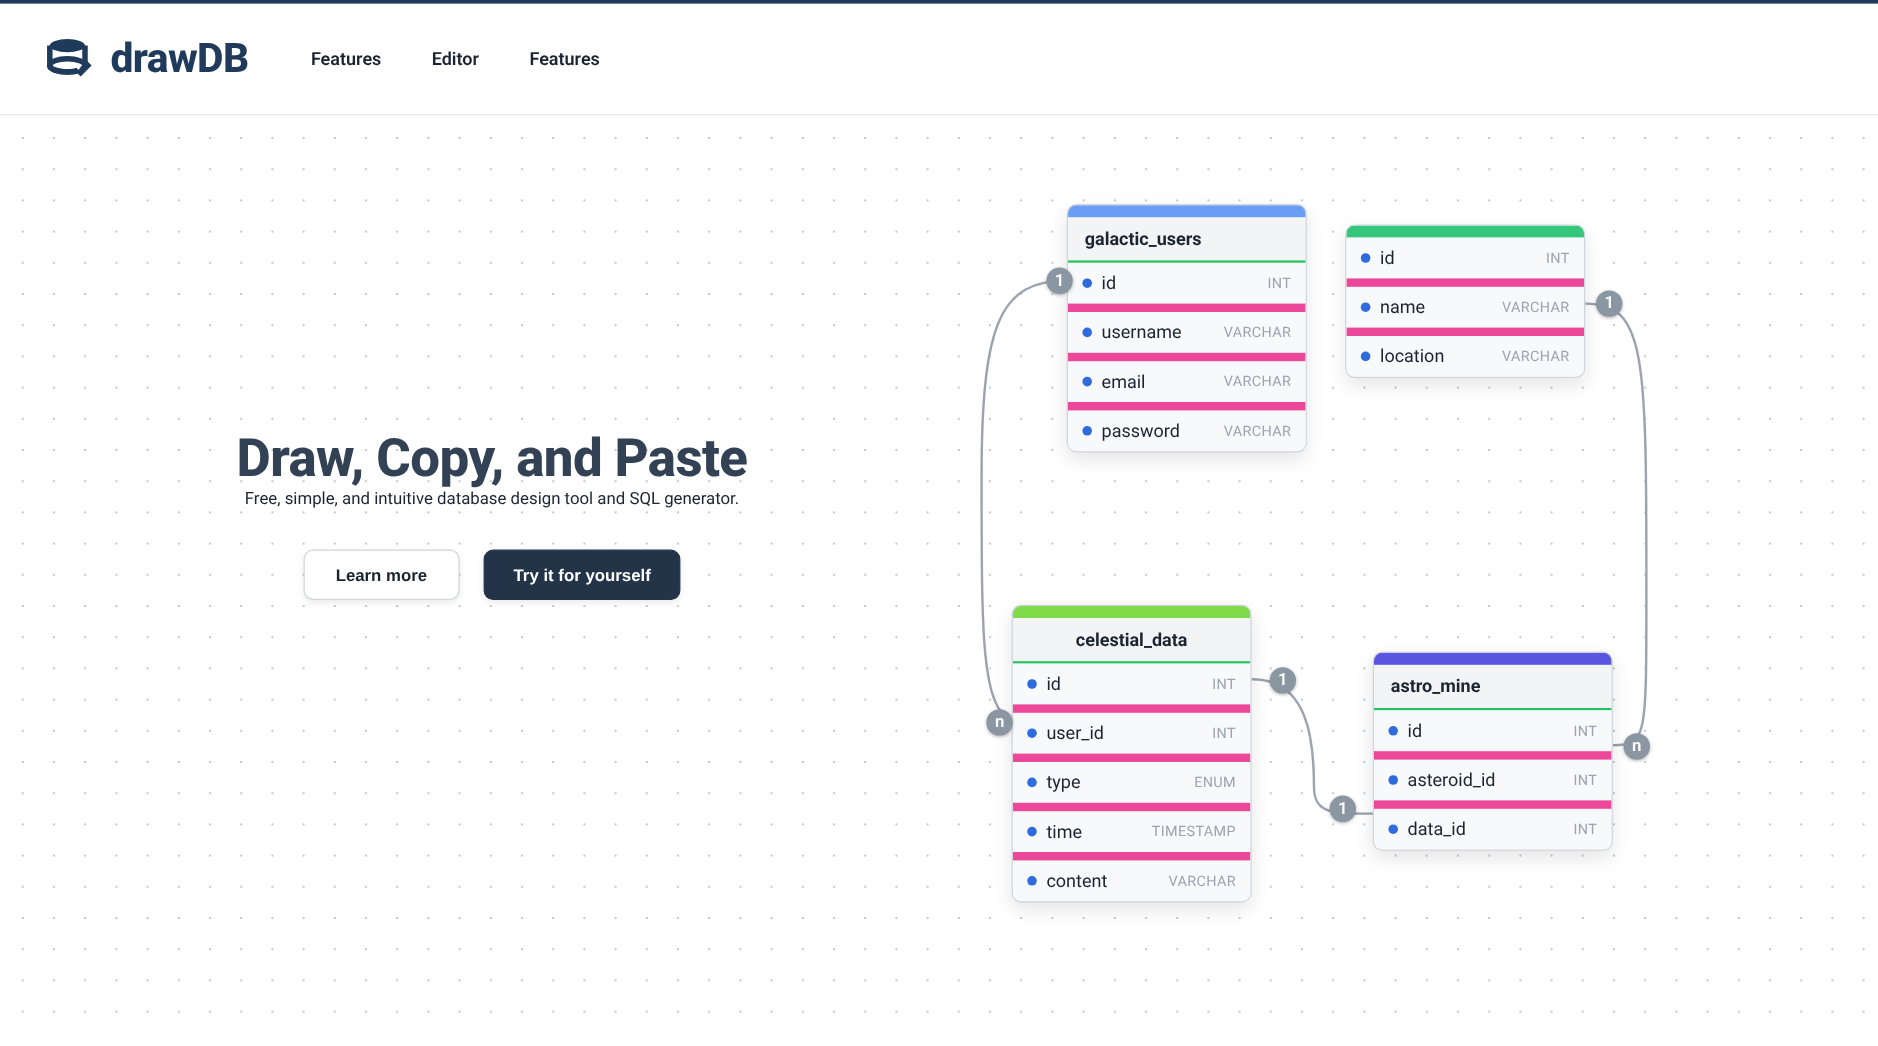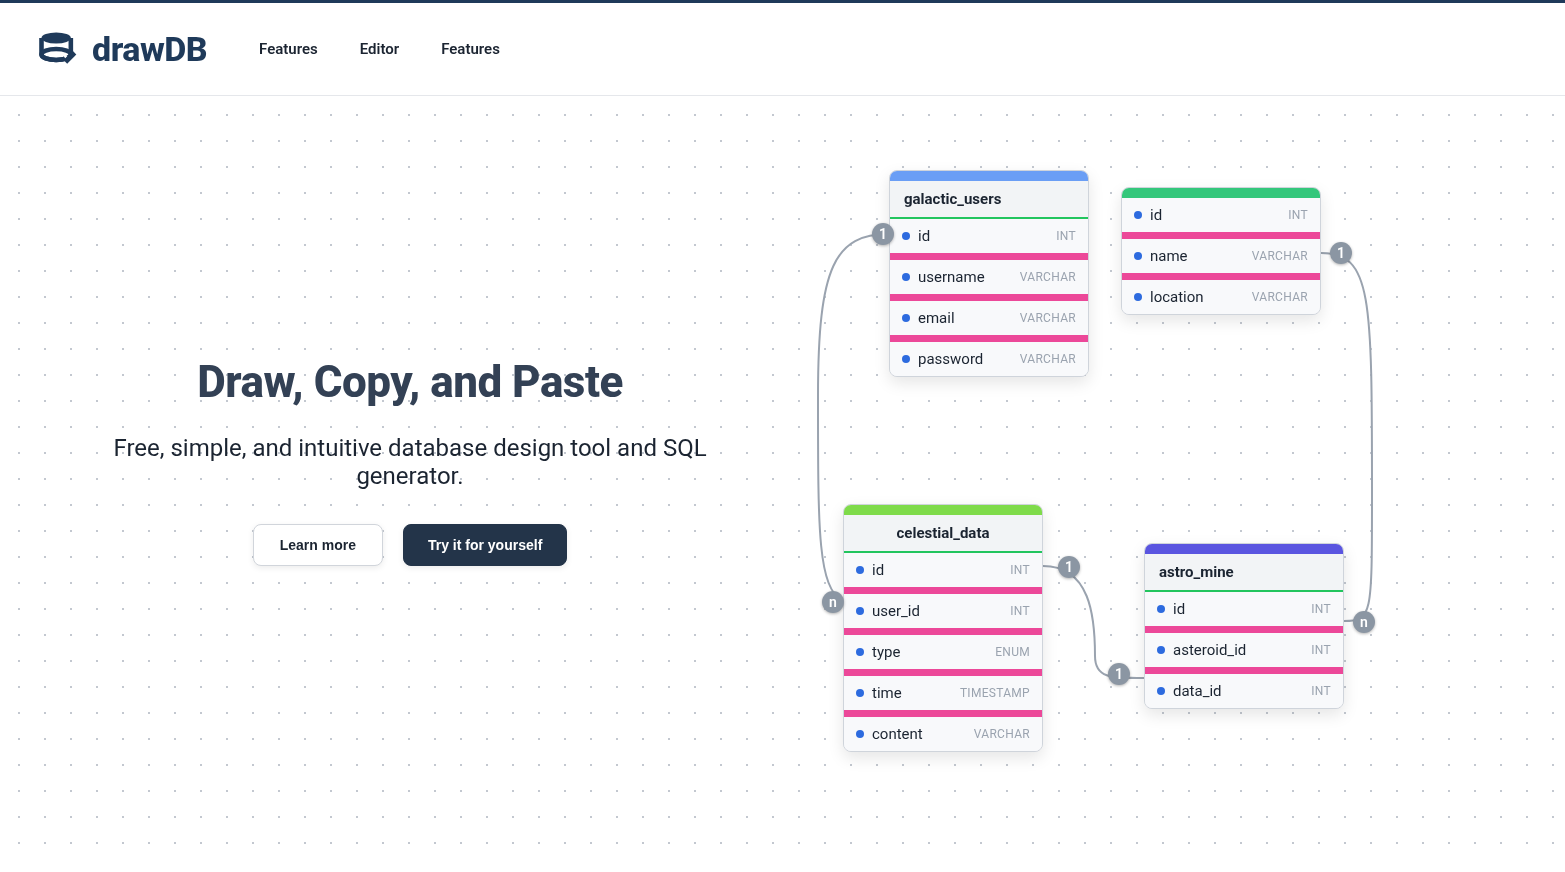--- a/index.html
+++ b/index.html
@@ -56,22 +56,21 @@
     width: 640px;
     text-align: center;
   }
   .hero-title {
     font-size: 44px;
     font-weight: 800;
     color: #334155;
     letter-spacing: -0.5px;
   }
   .hero-sub {
-    margin-top: 26px;
-    font-size: 24px;
+    font-size: 14px;
     color: #1b2431;
   }
   .hero-actions {
     margin-top: 34px;
     display: flex;
     justify-content: center;
     gap: 20px;
   }
   .btn {
     font-size: 14px;

